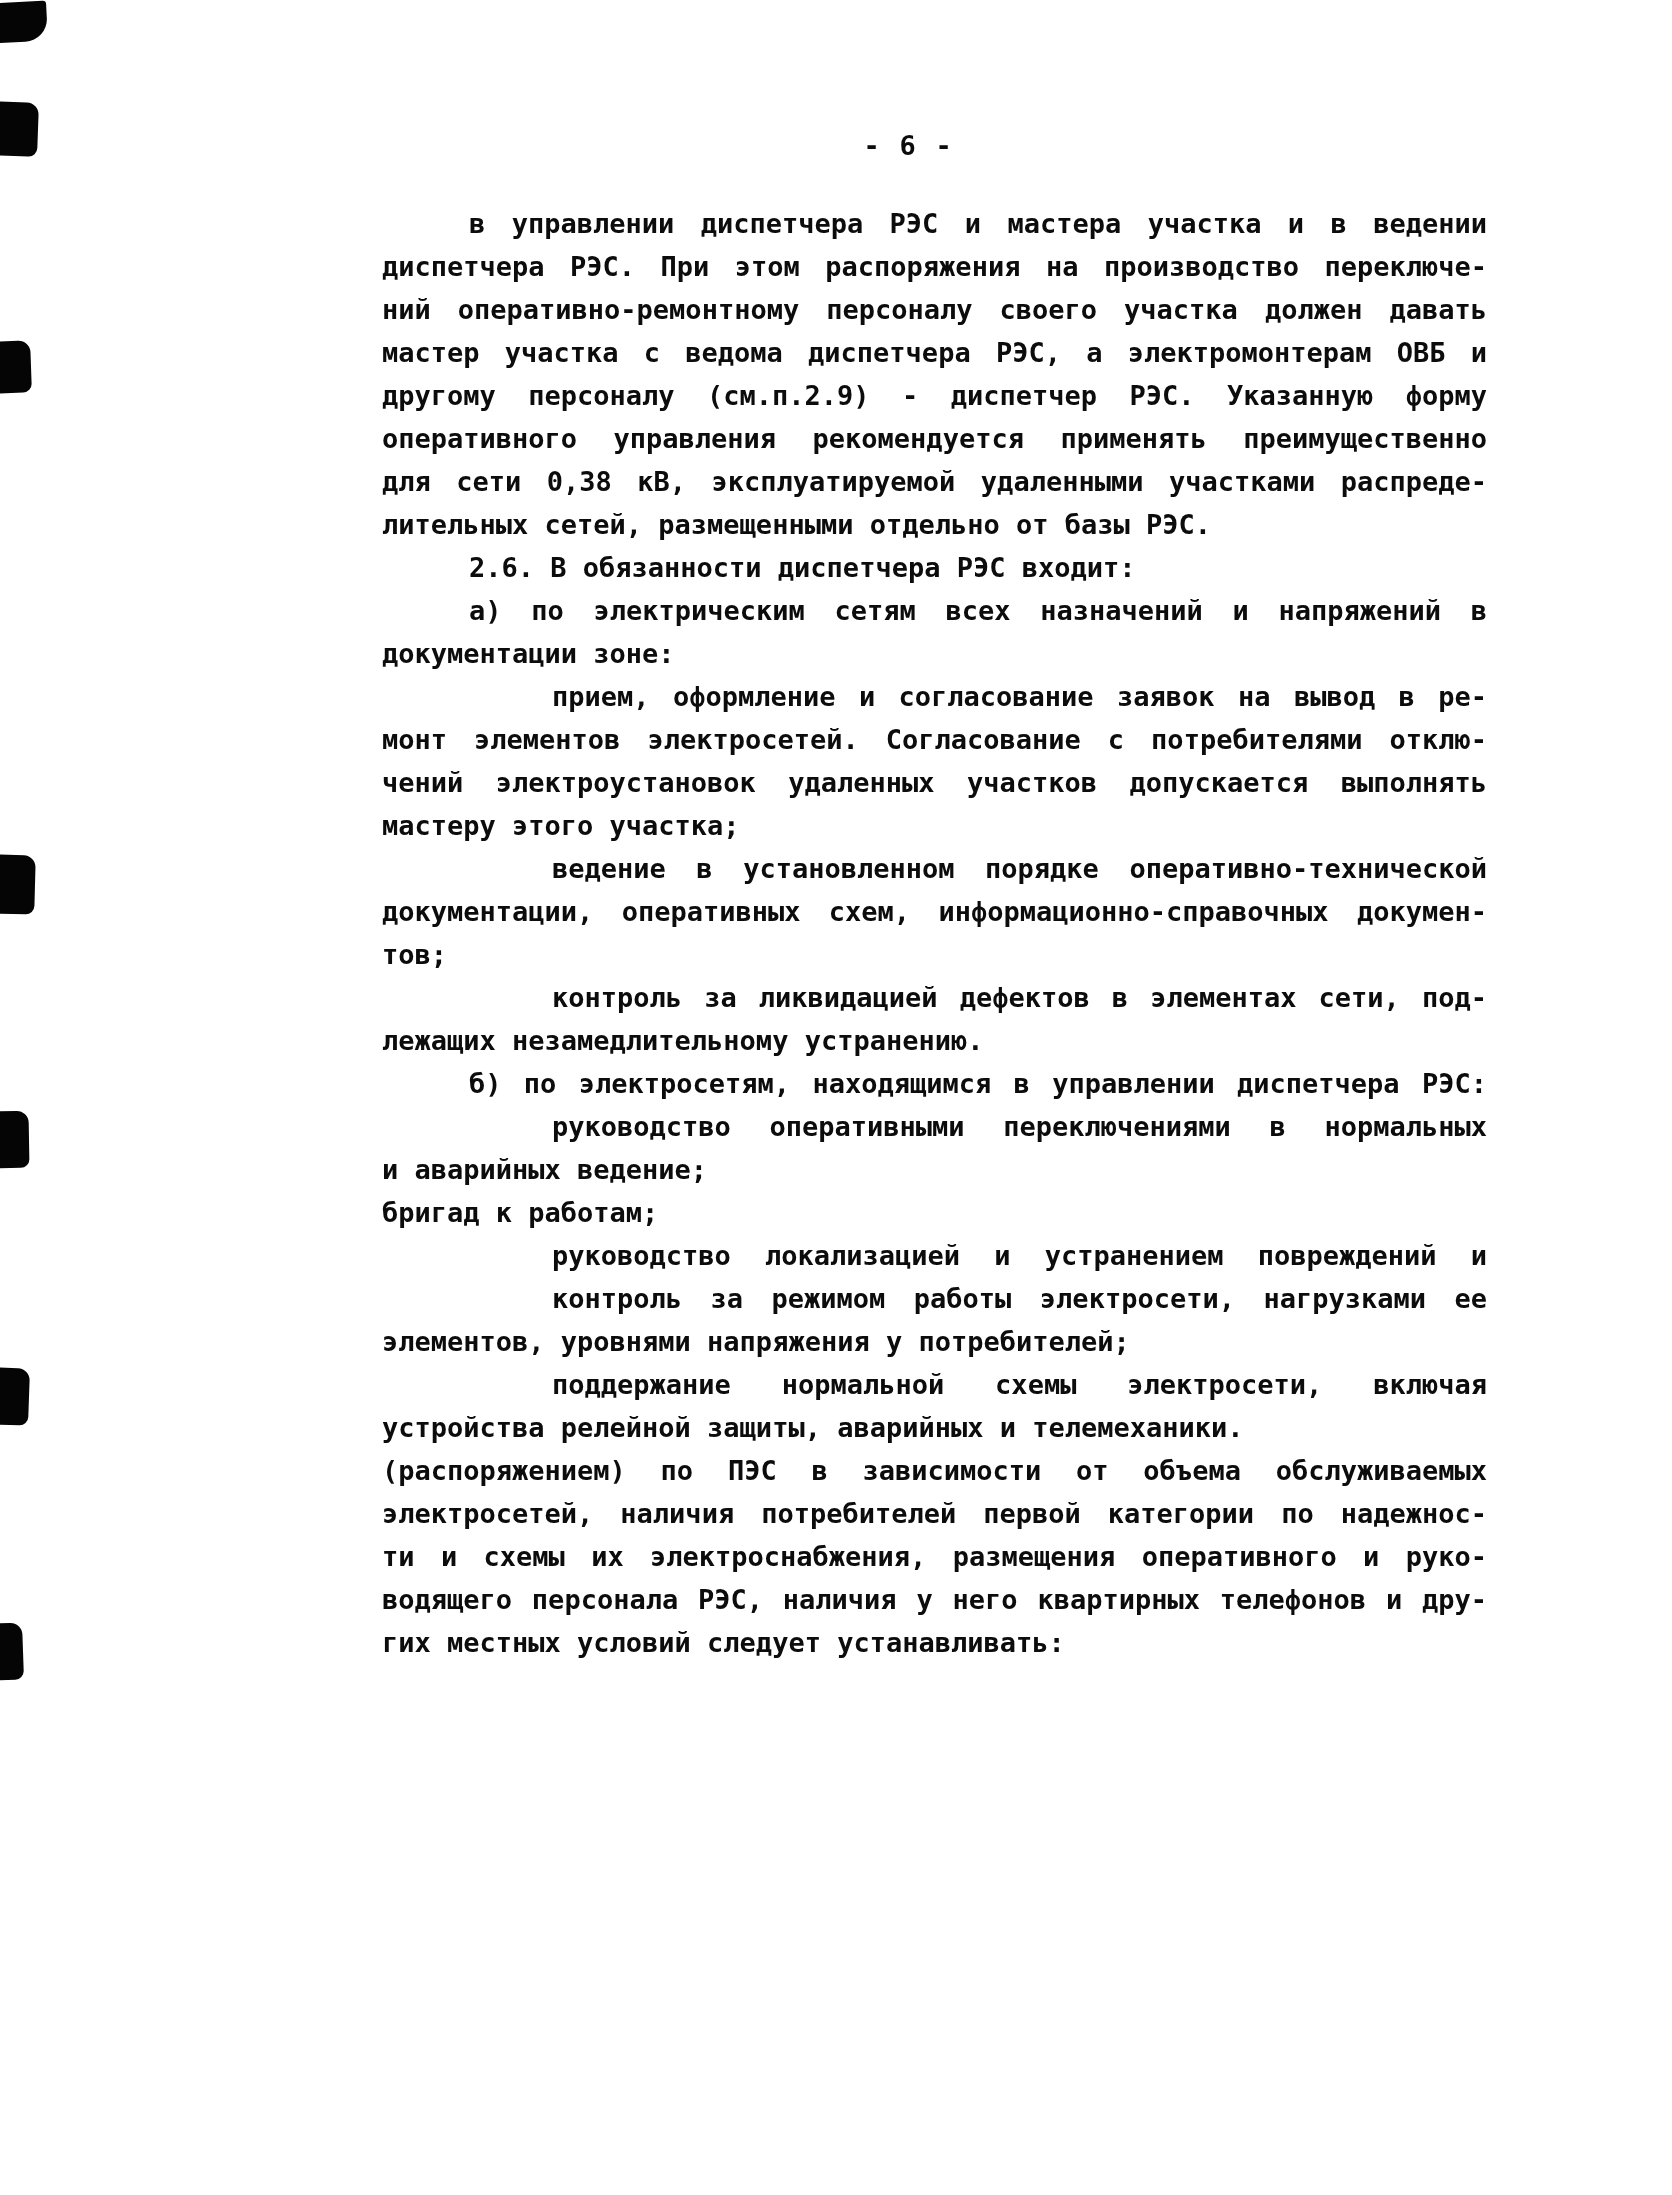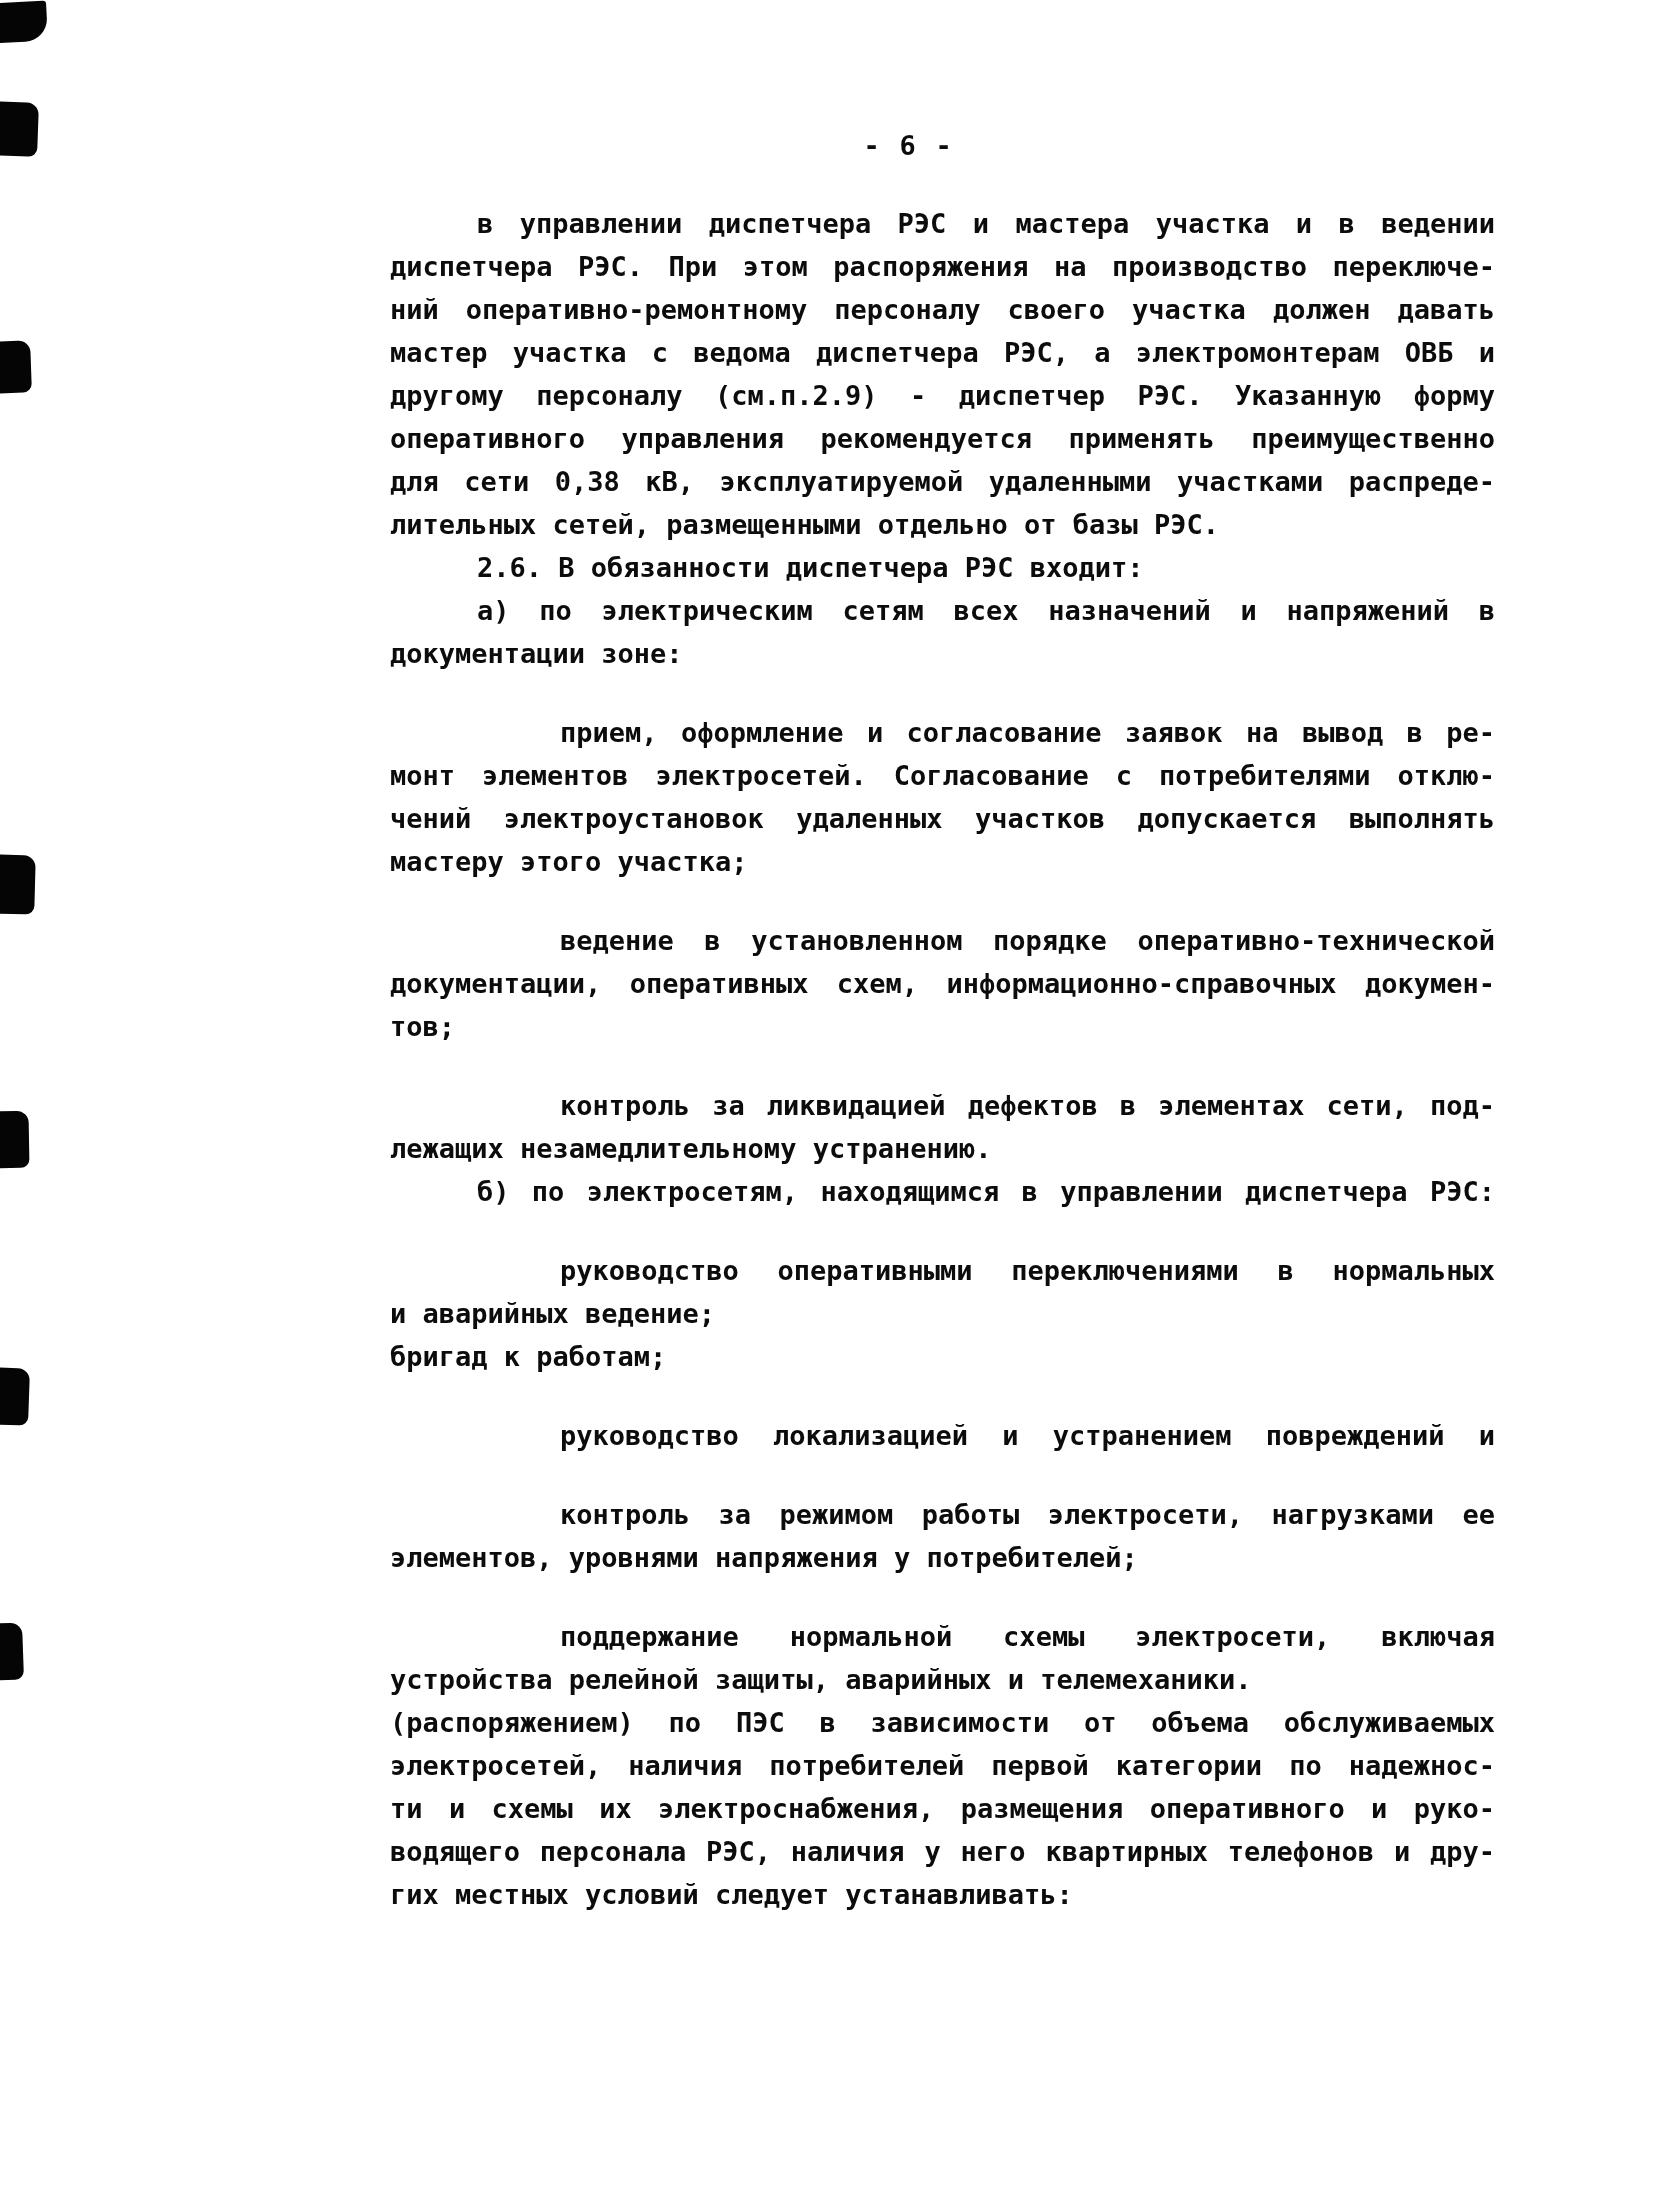--- a/index.html
+++ b/index.html
@@ -18,35 +18,35 @@
     top:129px;
     width:139px;
     text-align:center;
     font-size:27px;
     font-weight:bold;
     letter-spacing:1.7px;
     line-height:33px;
   }
   .text-col{
     position:absolute;
-    left:390px;
+    left:382px;
     top:202px;
     width:1105px;
   }
   .line{
     height:43px;
     line-height:43px;
     font-size:27px;
     font-weight:bold;
     overflow:visible;
   }
   .line.j{ text-align:justify; text-align-last:justify; }
   .line.s{ text-align:left; white-space:nowrap; }
   .line.ip{ padding-left:87px; }
-  .line.is{ padding-left:170px;margin-top:36px; }
+  .line.is{ padding-left:170px; }
   
   .mark{
     position:absolute;
     left:-7px;
     background:#050505;
     border-radius:0 12px 8.7px 0;
   }
   .m1{ top:1.7px;    width:54px; height:40px; border-radius:0 3.5px 22.6px 0; transform:rotate(-3deg);}
   .m2{ top:102px;  width:45px; height:54px; transform:rotate(2deg);}
   .m3{ top:341px;  width:38px; height:52px; transform:rotate(-2deg);}

